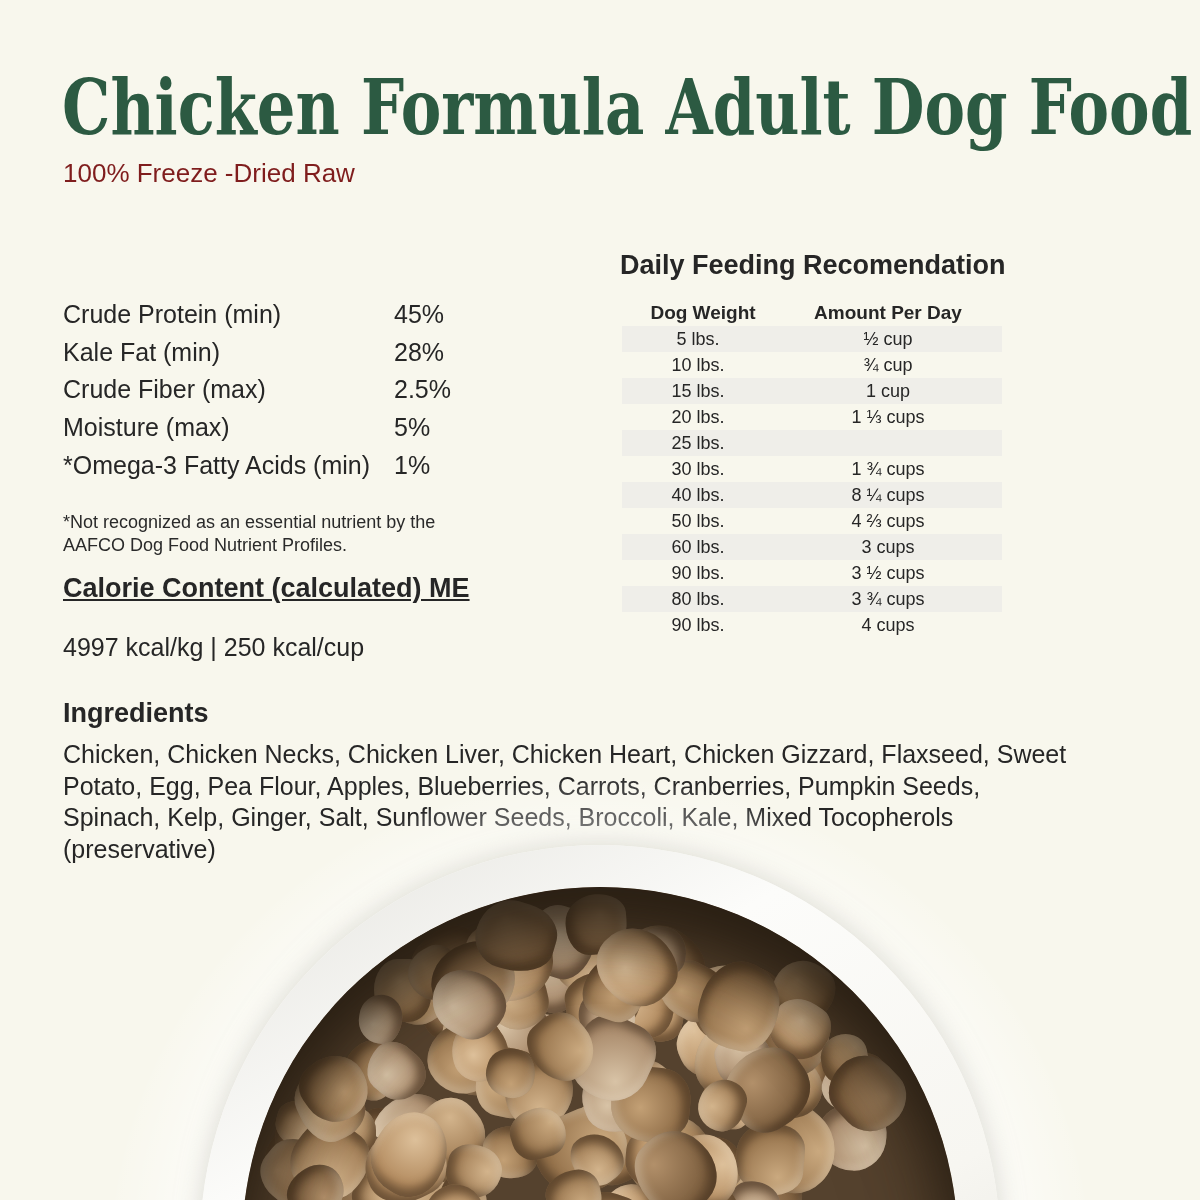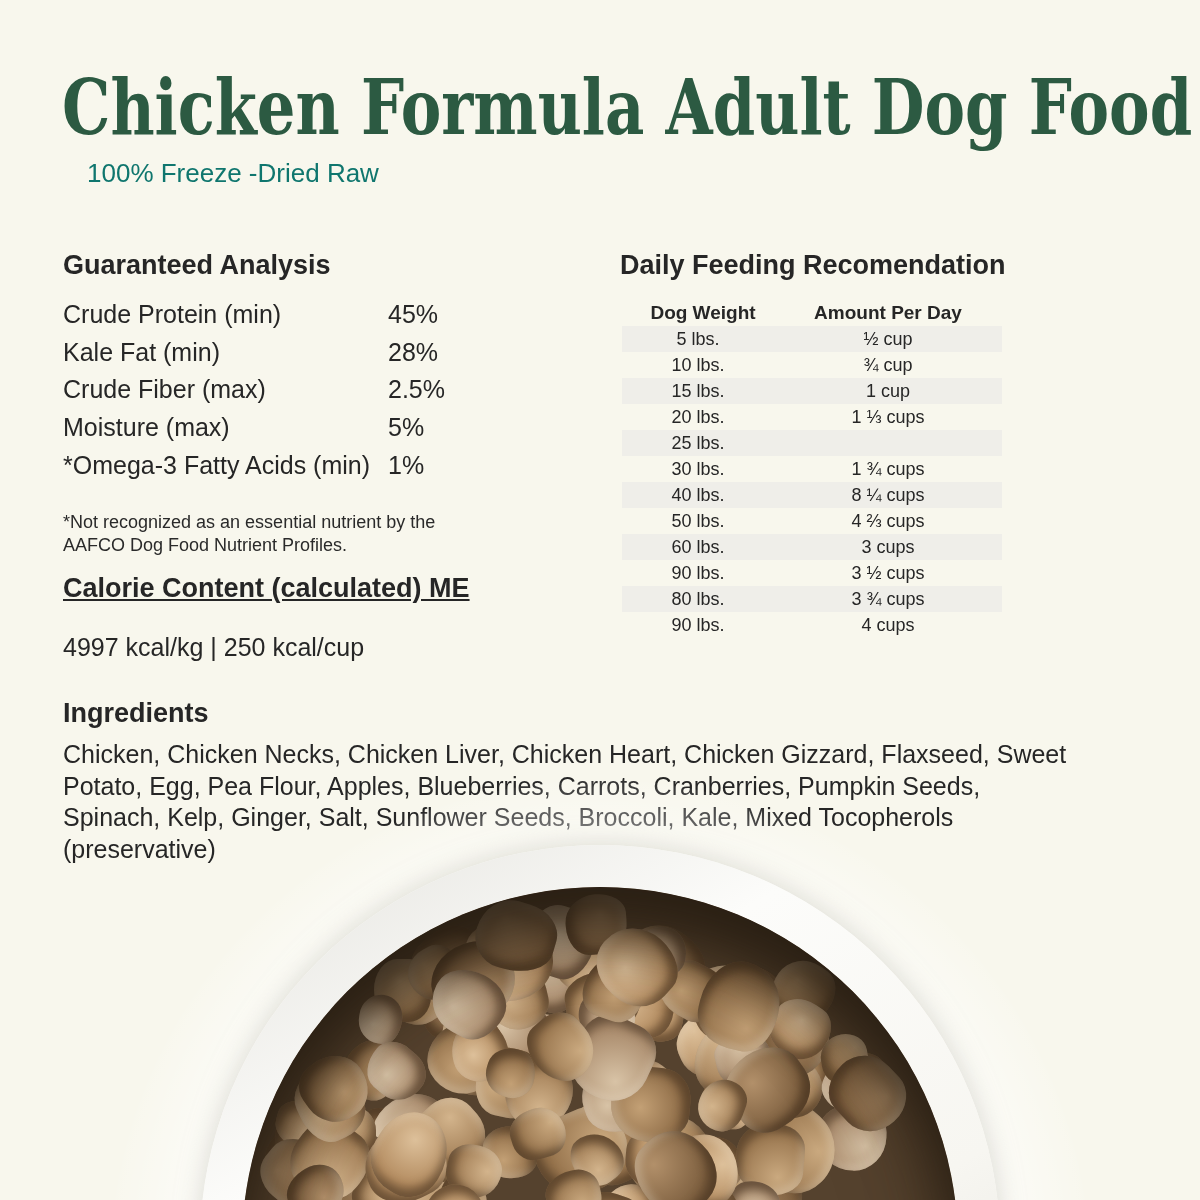--- a/index.html
+++ b/index.html
@@ -13,25 +13,25 @@
     position:relative;width:1200px;height:1200px;overflow:hidden;
     background:var(--bg);color:var(--text);
     font-family:"Liberation Sans","DejaVu Sans",sans-serif;
   }
   .title{
     position:absolute;left:62px;top:70px;margin:0;
     font-family:"DejaVu Serif","Liberation Serif",serif;
     font-weight:700;font-size:76px;line-height:1;color:var(--accent);
     transform:scaleX(0.8);transform-origin:left top;white-space:nowrap;
   }
-  .subtitle{position:absolute;left:63px;top:158px;font-size:26px;line-height:1.2;color:#0f766e;margin-left:24px;}
+  .subtitle{position:absolute;left:63px;top:158px;font-size:26px;line-height:1.2;color:#7f1d1d;}
   .h2{font-size:27px;font-weight:700;margin:0;color:var(--text);line-height:1.15;}
   .ga-heading{position:absolute;left:63px;top:250px;}
   .ga-rows{position:absolute;left:63px;top:296px;width:470px;}
-  .ga-row{display:flex;align-items:center;height:37.6px;font-size:25px;}
+  .ga-row{display:flex;align-items:center;height:37.6px;font-size:25px;gap:6px;}
   .ga-row .lbl{width:325px;flex:none;}
   .footnote{position:absolute;left:63px;top:511px;margin:0;font-size:18px;line-height:23px;color:#2a2a2a;}
   .calorie-heading{position:absolute;left:63px;top:573px;text-decoration:underline;}
   .calorie-value{position:absolute;left:63px;top:633px;font-size:25px;}
   .feeding-heading{position:absolute;left:620px;top:250px;}
   .feed-table{position:absolute;left:622px;top:299px;width:380px;}
   .feed-header{display:flex;height:27px;font-weight:700;font-size:19px;}
   .cell{display:flex;align-items:center;justify-content:center;text-align:center;}
   .cell.w{width:40%;}
   .cell.a{width:60%;}
@@ -61,21 +61,20 @@
   .kib{position:absolute;}
 </style>
 </head>
 <body>
 
 <div class="page">
 
   <h1 class="title">Chicken Formula Adult Dog Food</h1>
   <div class="subtitle">100% Freeze -Dried Raw</div>
 
-  <h2 class="h2 ga-heading">Guaranteed Analysis</h2>
   <div class="ga-rows" id="ga-rows">
       <div class="ga-row">
         <div class="lbl">Crude Protein (min)</div>
         <div class="val">45%</div>
       </div>
       <div class="ga-row">
         <div class="lbl">Kale Fat (min)</div>
         <div class="val">28%</div>
       </div>
       <div class="ga-row">

